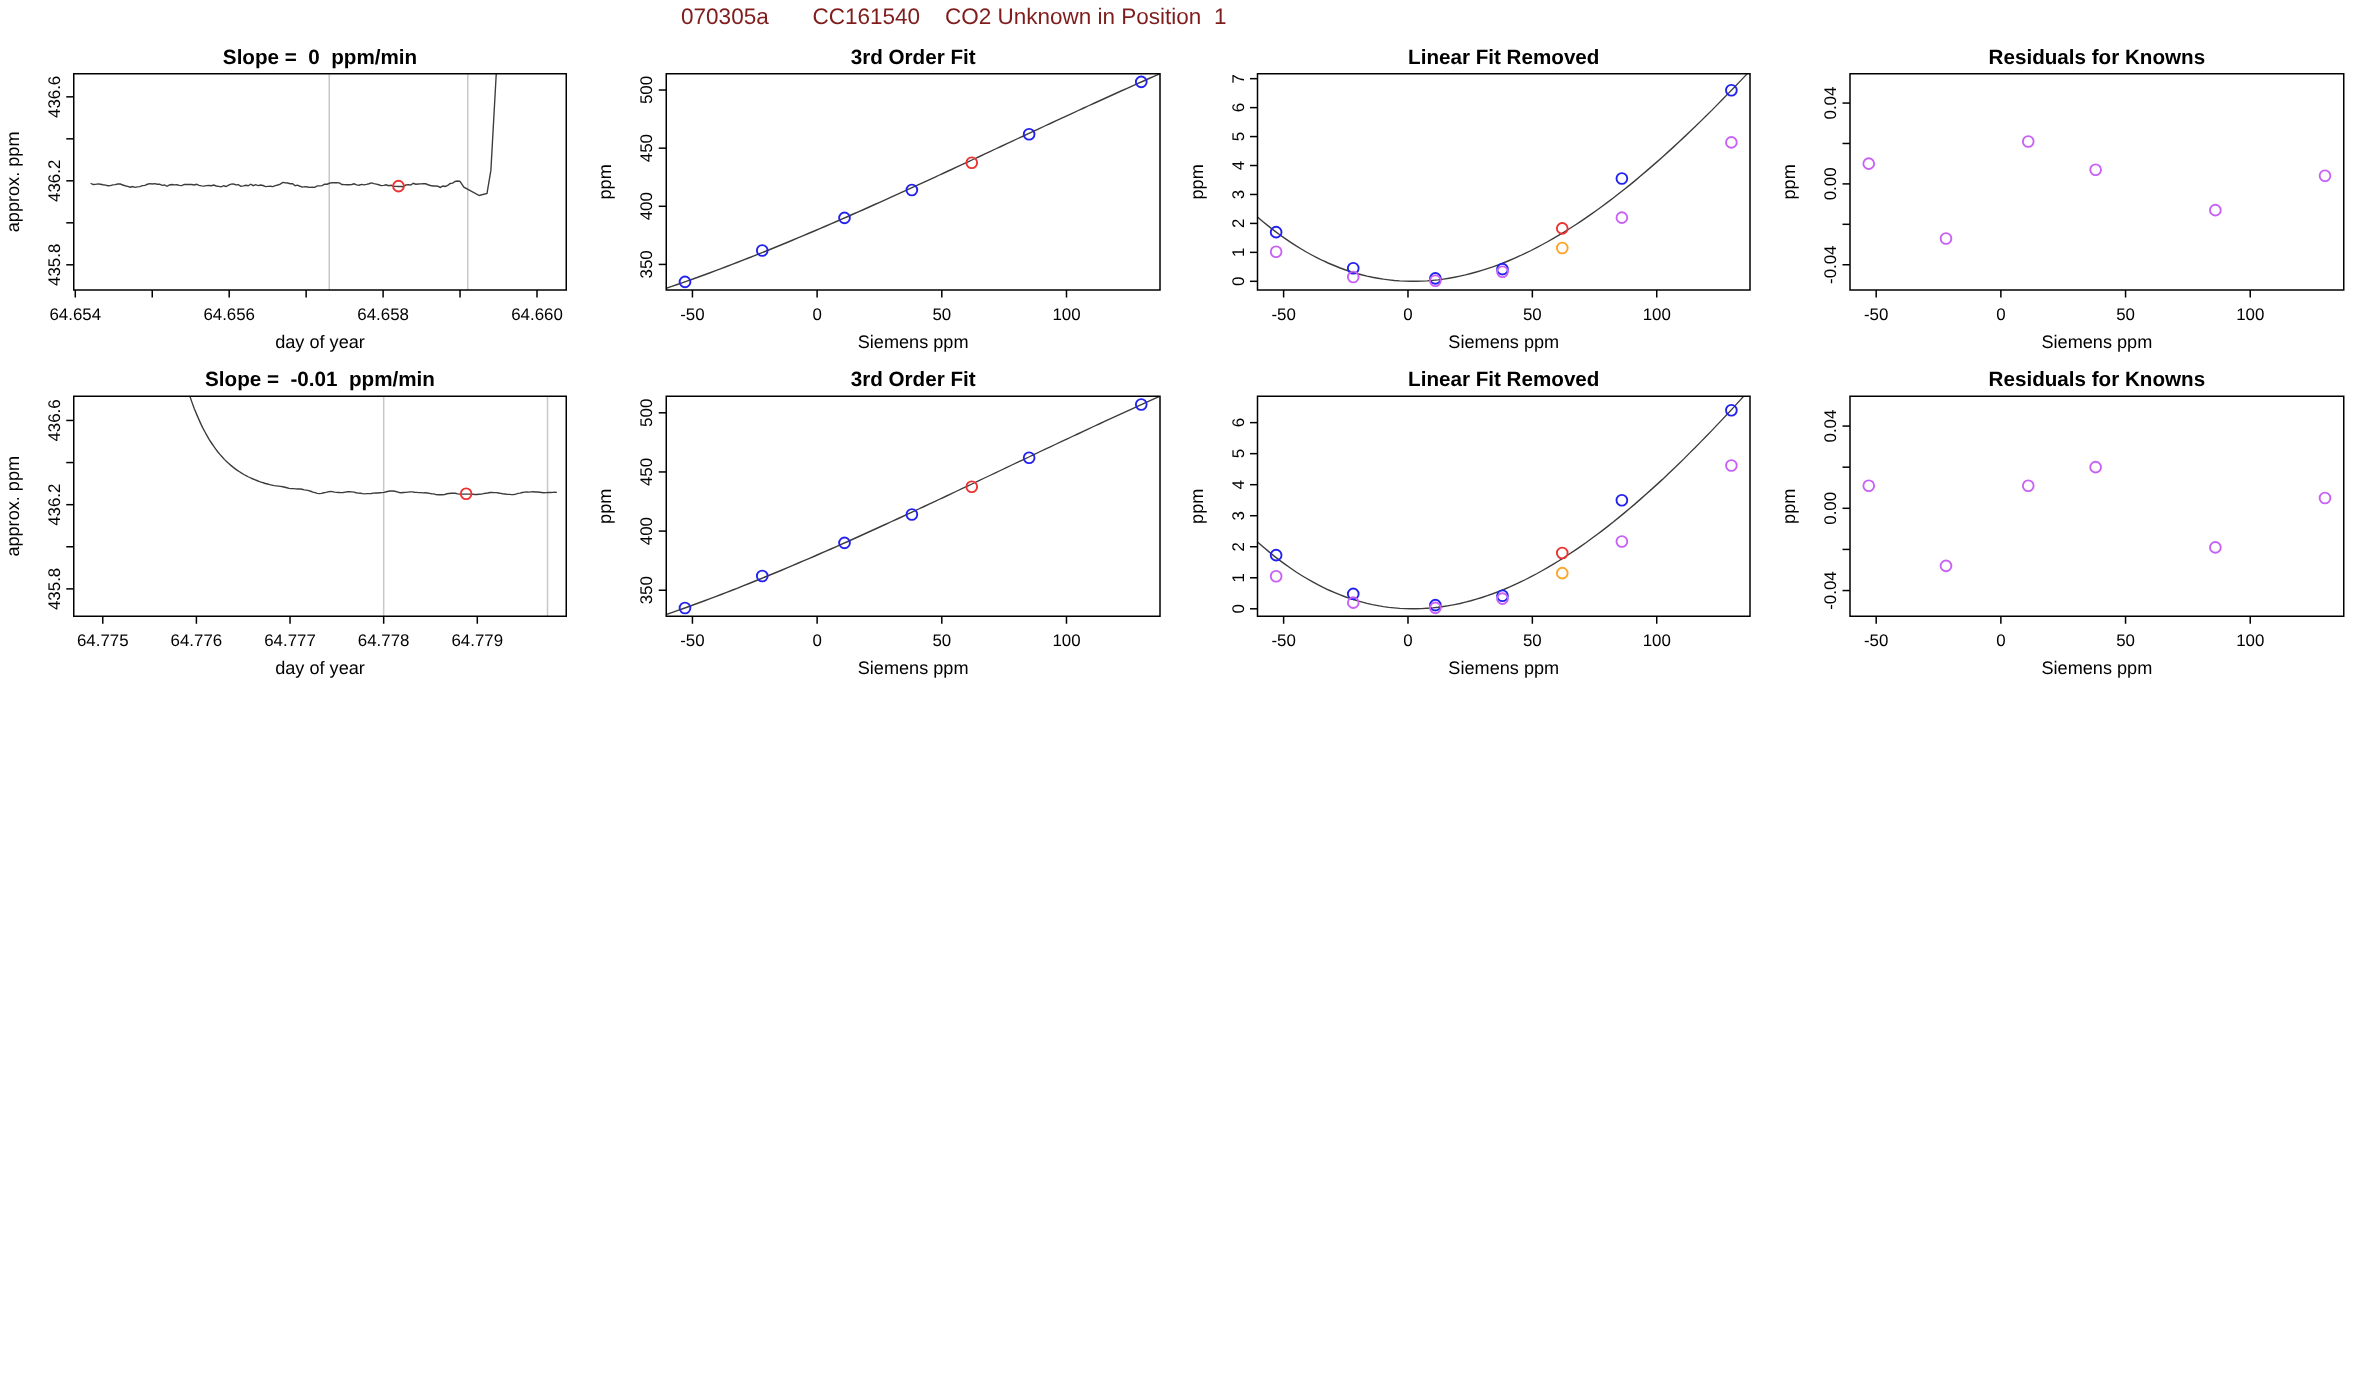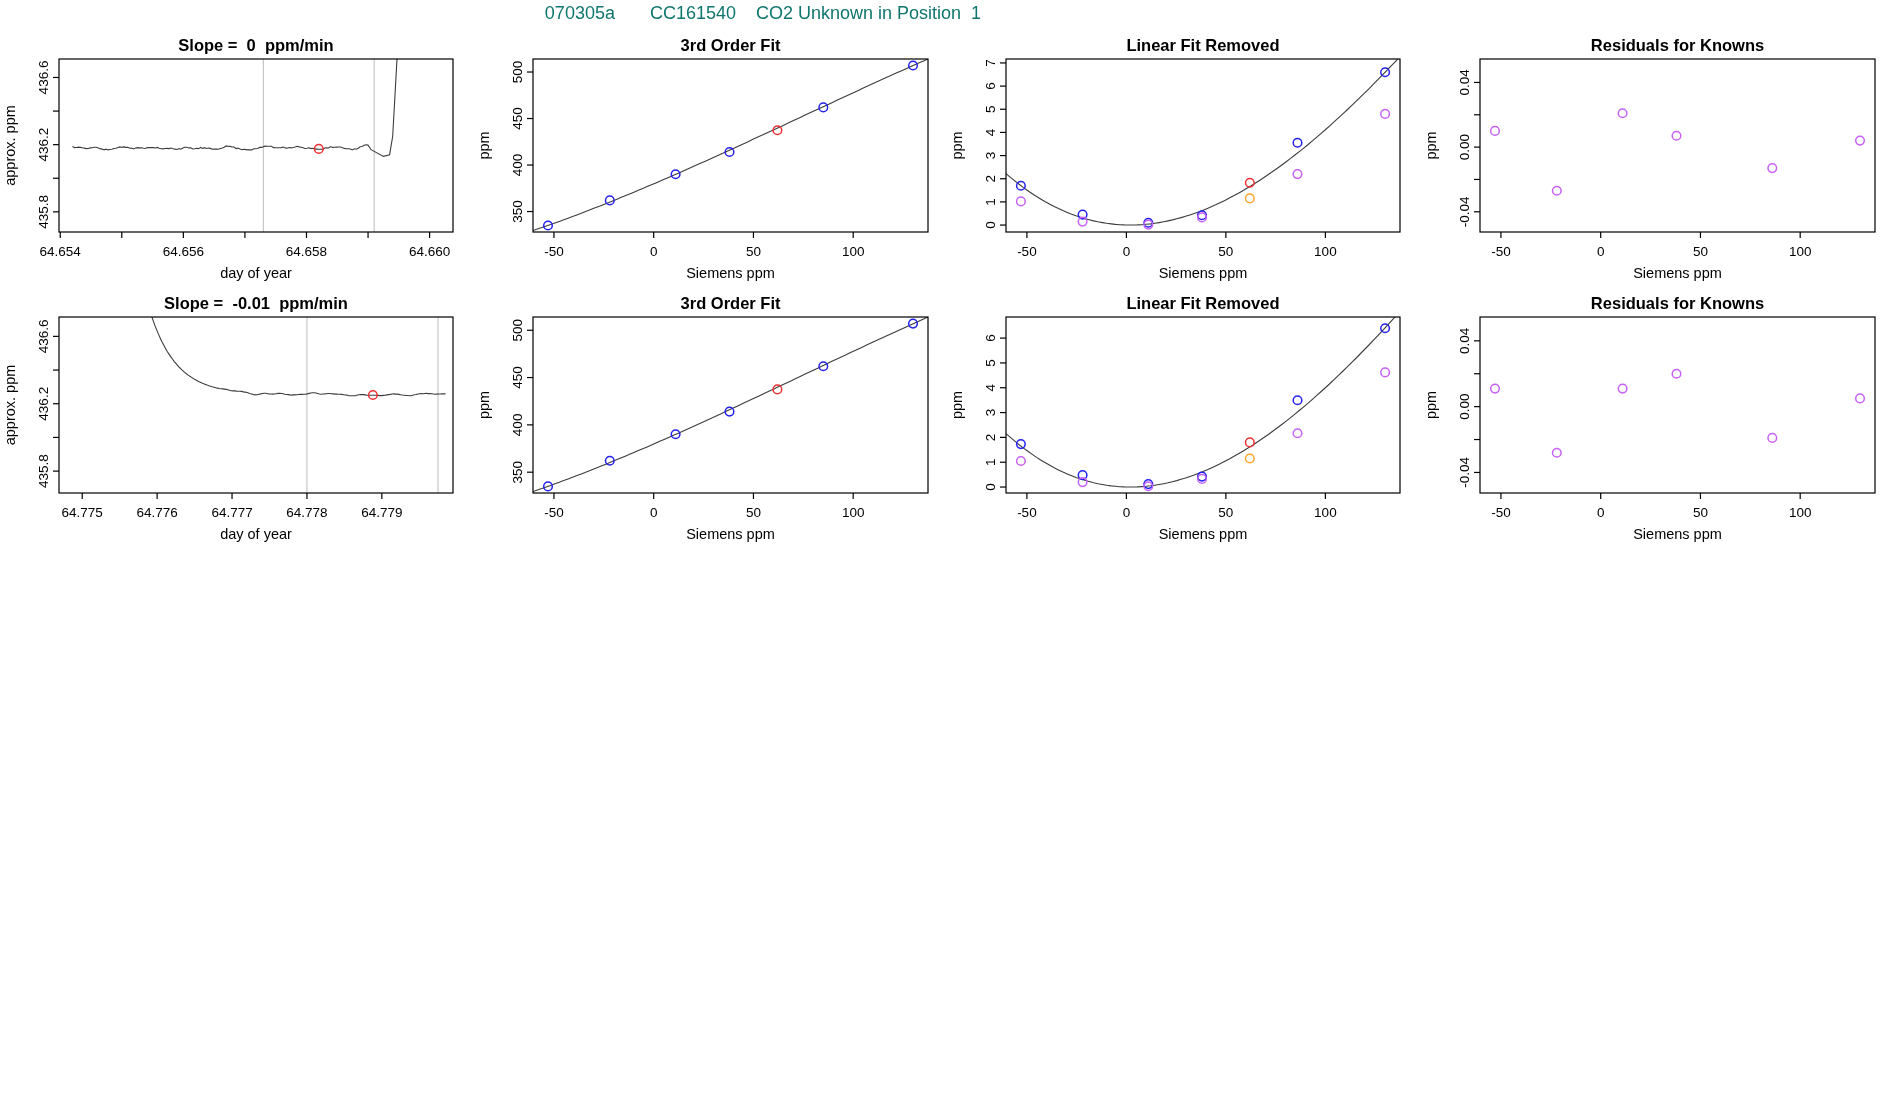--- a/index.html
+++ b/index.html
@@ -1,19 +1,19 @@
 <!DOCTYPE html>
 <html><head>
 <meta charset="utf-8">
 <style>
   html,body{margin:0;padding:0;background:#ffffff;}
   body{width:1900px;height:1100px;overflow:hidden;position:relative;
        font-family:"Liberation Sans",sans-serif;}
   #main-title{position:absolute;left:0;top:3px;width:1526px;text-align:center;
-       font-size:18px;color:#0f766e;white-space:pre;letter-spacing:0px;}
+       font-size:18px;color:#7f1d1d;white-space:pre;letter-spacing:0px;}
   svg{position:absolute;left:0;top:0;}
   svg text{white-space:pre;fill:#000;}
   .tick{font-size:13.5px;font-family:"Liberation Sans",sans-serif;}
   .ptitle{font-size:16.5px;font-weight:bold;font-family:"Liberation Sans",sans-serif;}
   .alabel{font-size:14.5px;font-family:"Liberation Sans",sans-serif;}
 </style>
 </head>
 <body>
 
 <div id="main-title">070305a       CC161540    CO2 Unknown in Position  1</div>

